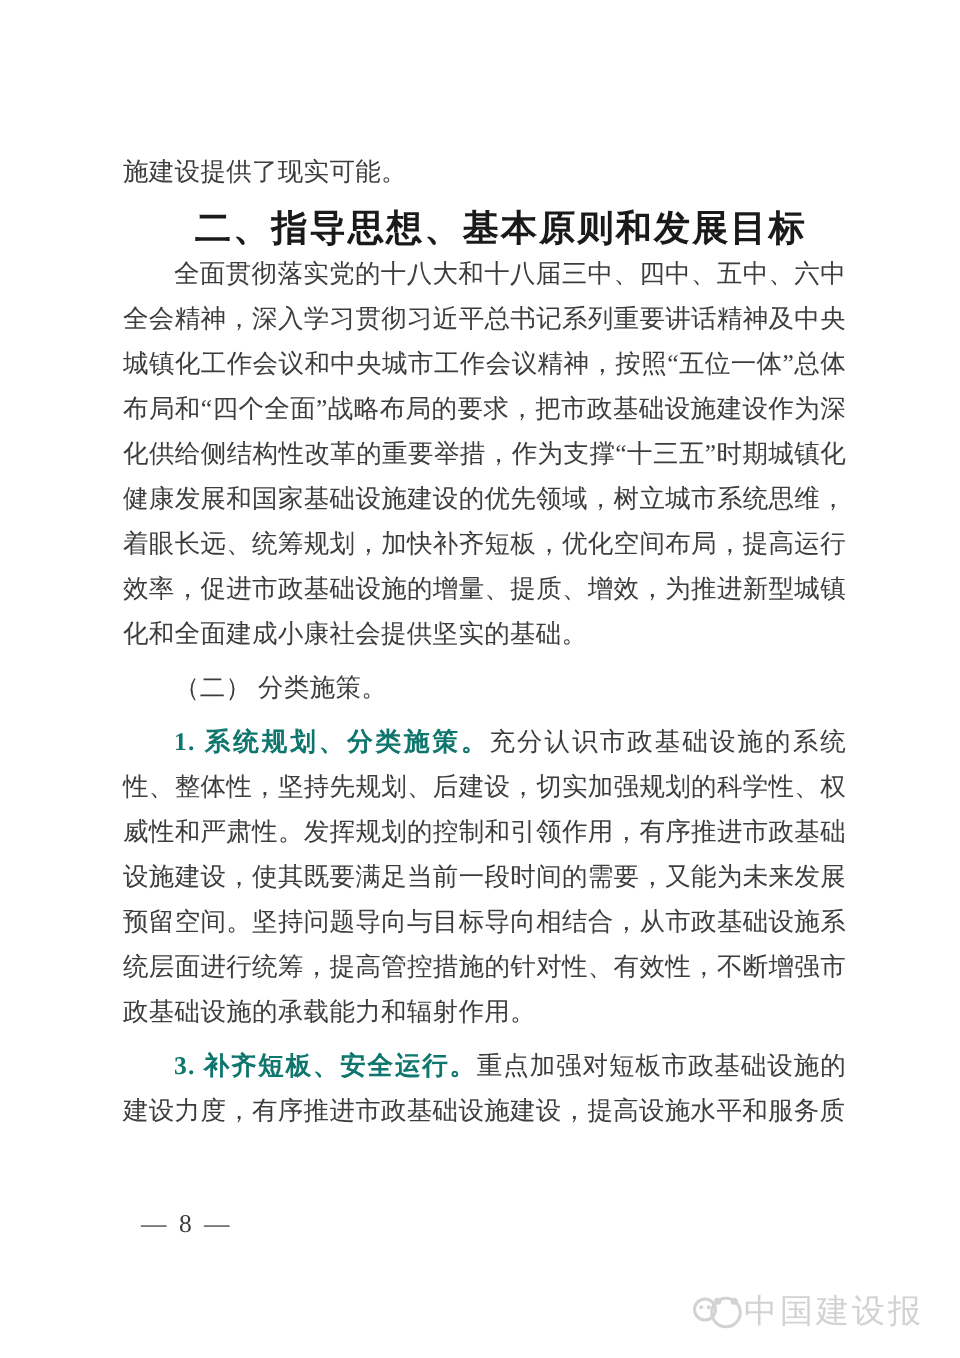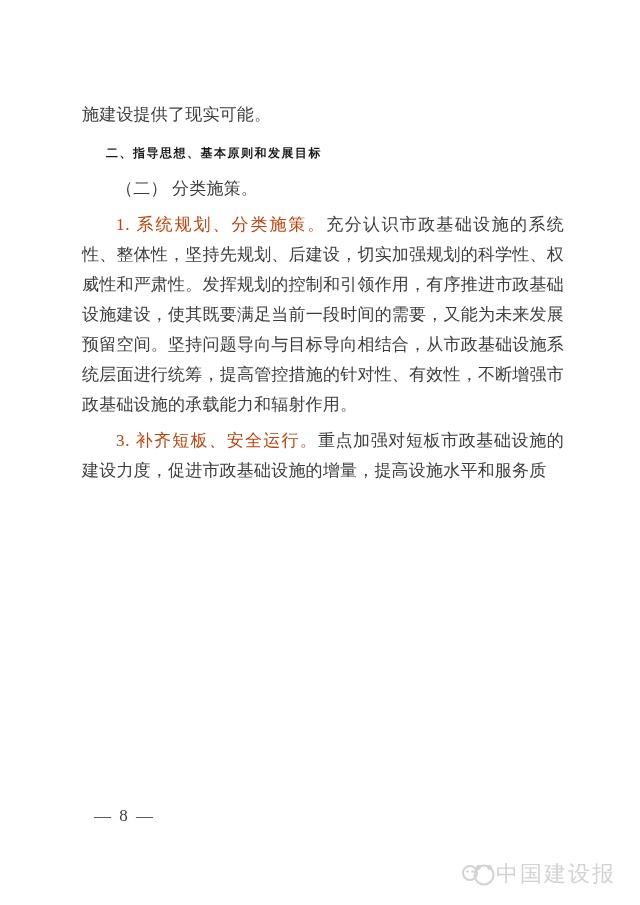--- a/index.html
+++ b/index.html
@@ -29,37 +29,37 @@
   }
   .content p, .content h2 {
     margin: 0;
     padding: 0;
   }
   .para-indent {
     text-indent: 2em;
   }
   .section-heading {
     font-family: "Liberation Sans", "DejaVu Sans", sans-serif;
-    font-size: 12px;
+    font-size: 24px;
     font-weight: bold;
     color: #1a1a1a;
     letter-spacing: 1.5px;
     text-indent: 2em;
     margin-top: 8px !important;
     line-height: 30px;
   }
   .subheading {
     margin-top: 6px !important;
   }
   .numbered {
     margin-top: 6px !important;
   }
   .numbered b {
-    font-weight: normal;
-    color: #c2410c;
+    font-weight: bold;
+    color: #0f766e;
     letter-spacing: 0.8px;
   }
   .page-number {
     position: absolute;
     left: 94px;
     top: 806px;
     font-size: 17px;
     letter-spacing: 2px;
     color: #3d3d3d;
     font-family: "Liberation Serif", "DejaVu Serif", serif;
@@ -88,26 +88,27 @@
 
 <div class="page">
 
   <div class="content">
 
     <p class="continuation">施建设提供了现实可能。</p>
 
     <h2 class="section-heading">二、指导思想、基本原则和发展目标</h2>
 
 
+    <p class="para-indent">全面贯彻落实党的十八大和十八届三中、四中、五中、六中全会精神，深入学习贯彻习近平总书记系列重要讲话精神及中央城镇化工作会议和中央城市工作会议精神，按照“五位一体”总体布局和“四个全面”战略布局的要求，把市政基础设施建设作为深化供给侧结构性改革的重要举措，作为支撑“十三五”时期城镇化健康发展和国家基础设施建设的优先领域，树立城市系统思维，着眼长远、统筹规划，加快补齐短板，优化空间布局，提高运行效率，促进市政基础设施的增量、提质、增效，为推进新型城镇化和全面建成小康社会提供坚实的基础。</p>
 
     <p class="para-indent subheading">（二） 分类施策。</p>
 
     <p class="para-indent numbered"><b>1. 系统规划、分类施策。</b><span>充分认识市政基础设施的系统性、整体性，坚持先规划、后建设，切实加强规划的科学性、权威性和严肃性。发挥规划的控制和引领作用，有序推进市政基础设施建设，使其既要满足当前一段时间的需要，又能为未来发展预留空间。坚持问题导向与目标导向相结合，从市政基础设施系统层面进行统筹，提高管控措施的针对性、有效性，不断增强市政基础设施的承载能力和辐射作用。</span></p>
 
-    <p class="para-indent numbered"><b>3. 补齐短板、安全运行。</b><span>重点加强对短板市政基础设施的建设力度，促进市政基础设施的增量，提高设施水平和服务质</span></p>
+    <p class="para-indent numbered"><b>3. 补齐短板、安全运行。</b><span>重点加强对短板市政基础设施的建设力度，有序推进市政基础设施建设，提高设施水平和服务质</span></p>
 
   </div>
 
   <div class="page-number">— 8 —</div>
 
   <div class="watermark">
     <span class="wm-logo">
       <svg width="36" height="30" viewBox="0 0 36 30">
         <circle cx="10" cy="14" r="7" fill="none" stroke="#d2d2d2" stroke-width="2"></circle>
         <circle cx="7.5" cy="12.5" r="1.3" fill="#d2d2d2"></circle>

